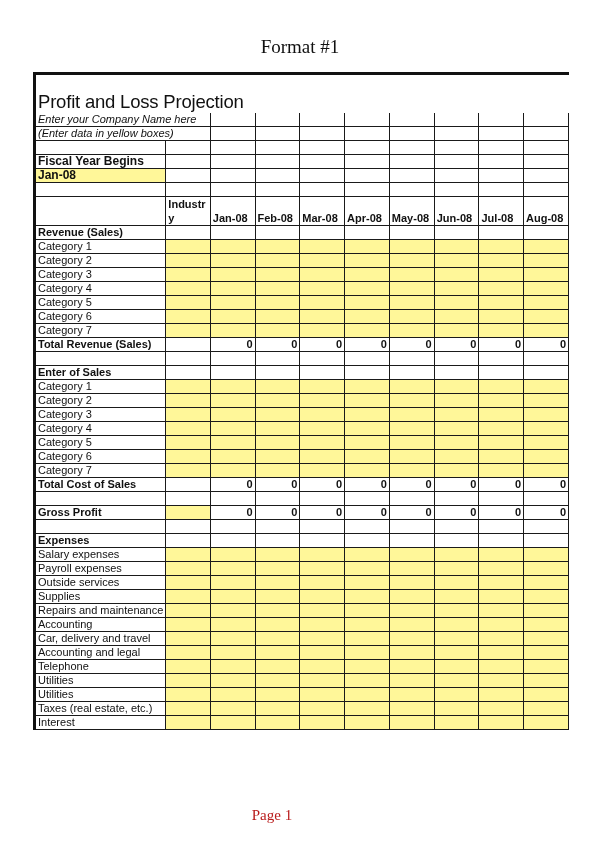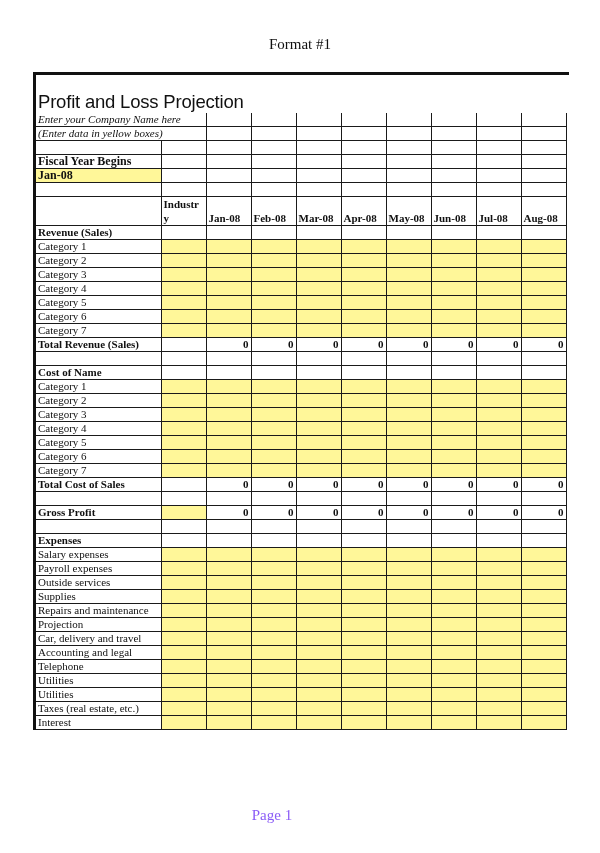--- a/index.html
+++ b/index.html
@@ -1,39 +1,39 @@
 <!DOCTYPE html>
 <html><head>
 <meta charset="utf-8">
 <style>
   html, body { margin: 0; padding: 0; background: #ffffff; }
   body { width: 600px; height: 853px; position: relative; overflow: hidden; }
   .format-title {
     position: absolute; top: 36px; left: 0; width: 600px; text-align: center;
-    font-family: "Liberation Serif", serif; font-size: 15px; color: #111;
+    font-family: "Liberation Serif", serif; font-size: 19px; color: #111;
   }
   .page-num {
     position: absolute; top: 807px; left: 0; width: 544px; text-align: center;
-    font-family: "Liberation Serif", serif; font-size: 15px; color: #8b5cf6;
+    font-family: "Liberation Serif", serif; font-size: 15px; color: #b91c1c;
   }
   .sheet {
     position: absolute; left: 33px; top: 72px; width: 533px;
     border-top: 3px solid #111; border-left: 3px solid #111;
   }
   .title-row {
     height: 38px; position: relative;
   }
   .title-row span {
     position: absolute; left: 2px; bottom: 0px;
     font-family: "Liberation Sans", sans-serif; font-weight: normal;
     font-size: 18.5px; color: #111; letter-spacing: -0.2px;
   }
   table {
     border-collapse: collapse; table-layout: fixed;
-    font-family: Liberation Serif, serif; font-size: 11px; color: #111; padding-left: 27px;
+    font-family: Liberation Sans, sans-serif; font-size: 11px; color: #111; padding-left: 27px;
   }
   td {
     border: 1.5px solid #1a1a1a; height: 13px; padding: 0 2px; line-height: 13px;
     white-space: nowrap; overflow: hidden;
   }
   td.y { background: #fff799; }
   td.num { text-align: right; font-weight: bold; }
   td.bold { font-weight: bold; }
   td.ital { font-style: italic; }
   td.big { font-weight: bold; font-size: 12px; }
@@ -261,21 +261,21 @@
           <td></td>
           <td></td>
           <td></td>
           <td></td>
           <td></td>
           <td></td>
           <td></td>
           <td></td>
         </tr>
         <tr>
-          <td class="bold first">Cost of Name</td>
+          <td class="bold first">Enter of Sales</td>
           <td></td>
           <td></td>
           <td></td>
           <td></td>
           <td></td>
           <td></td>
           <td></td>
           <td></td>
           <td></td>
         </tr>
@@ -477,21 +477,21 @@
           <td class="y"></td>
           <td class="y"></td>
           <td class="y"></td>
           <td class="y"></td>
           <td class="y"></td>
           <td class="y"></td>
           <td class="y"></td>
           <td class="y"></td>
         </tr>
         <tr>
-          <td class="first">Projection</td>
+          <td class="first">Accounting</td>
           <td class="y"></td>
           <td class="y"></td>
           <td class="y"></td>
           <td class="y"></td>
           <td class="y"></td>
           <td class="y"></td>
           <td class="y"></td>
           <td class="y"></td>
           <td class="y"></td>
         </tr>

